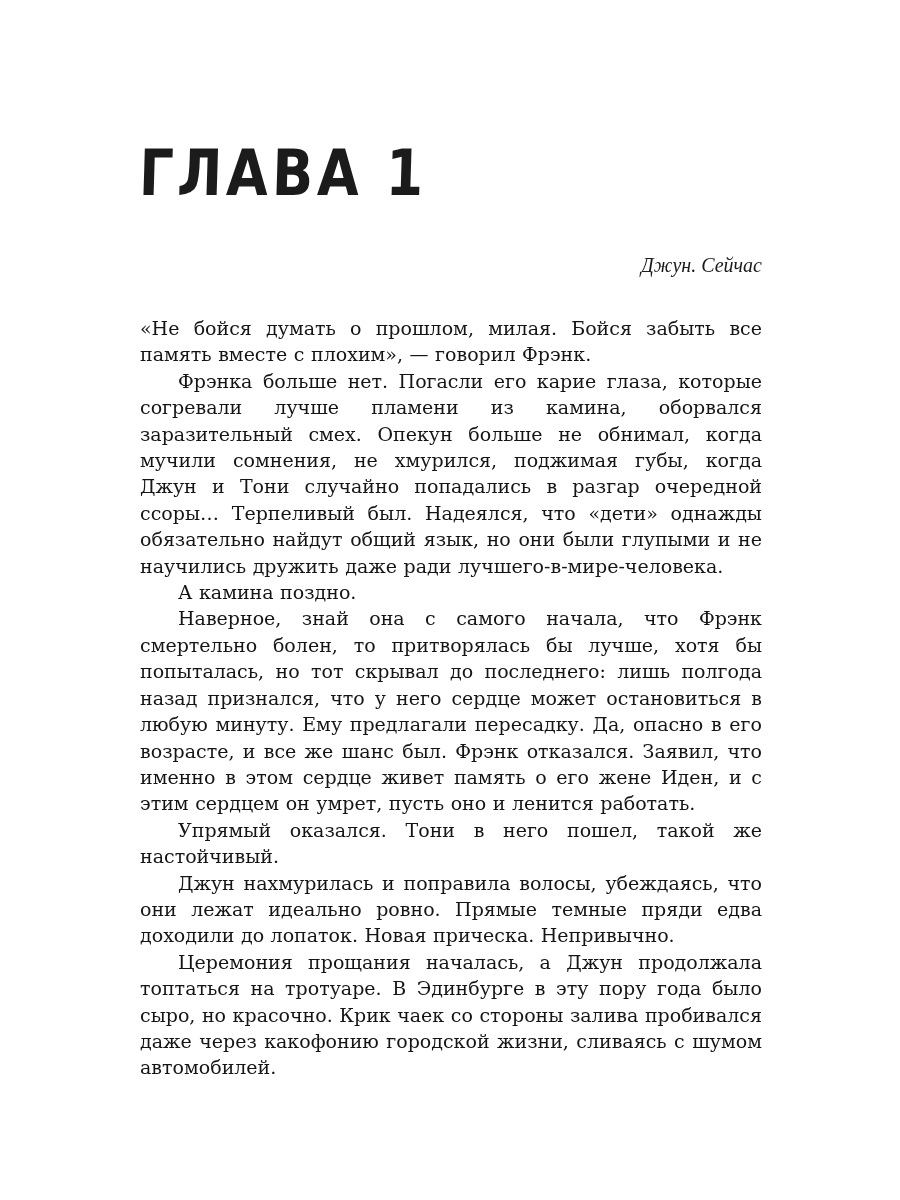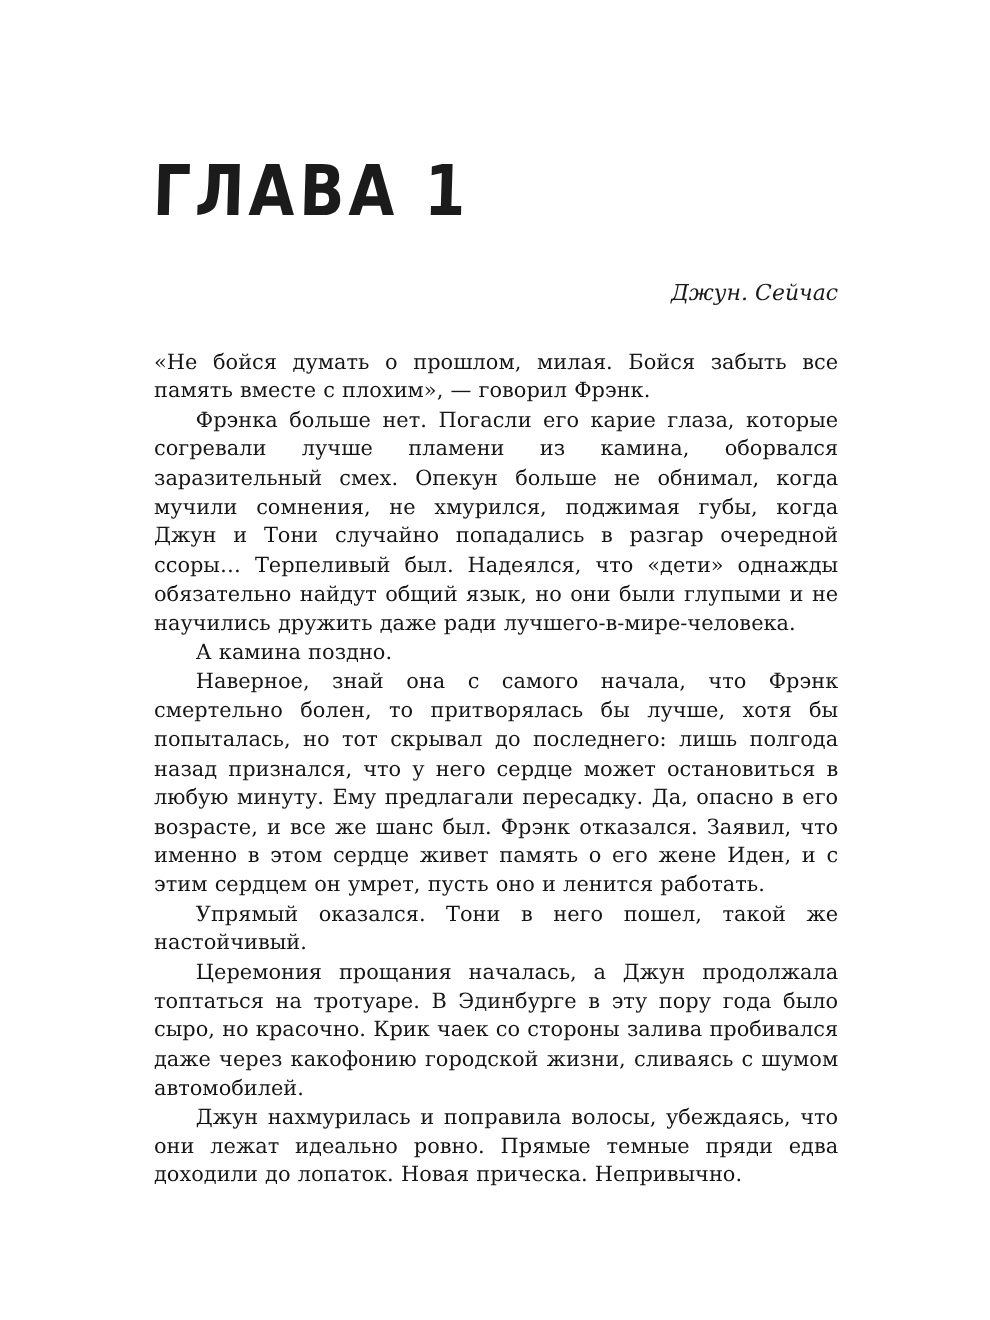--- a/index.html
+++ b/index.html
@@ -30,20 +30,21 @@
     transform: scaleY(1.18) skewX(-2deg);
     transform-origin: left top;
     color: #1b1b1b;
   }
   .subtitle {
     text-align: right;
     font-style: italic;
     font-size: 20px;
     margin: 58px 0 38px 0;
     color: #1b1b1b;
+    font-family: Liberation Serif, serif;
   }
   .body-text p {
     margin: 0;
     font-size: 19px;
     line-height: 26.4px;
     text-align: justify;
     hyphens: auto;
     -webkit-hyphens: auto;
     word-spacing: 0.5px;
   }
@@ -56,16 +57,16 @@
 
 <div class="page">
   <h1 class="chapter">ГЛАВА 1</h1>
   <div class="subtitle">Джун. Сейчас</div>
   <div class="body-text">
       <p class="">«Не бойся думать о прошлом, милая. Бойся забыть все память вместе с плохим», — говорил Фрэнк.</p>
       <p class="indent">Фрэнка больше нет. Погасли его карие глаза, которые согревали лучше пламени из камина, оборвался заразительный смех. Опекун больше не обнимал, когда мучили сомнения, не хмурился, поджимая губы, когда Джун и Тони случайно попадались в разгар очередной ссоры… Терпеливый был. Надеялся, что «дети» однажды обязательно найдут общий язык, но они были глупыми и не научились дружить даже ради лучшего-в-мире-человека.</p>
       <p class="indent">А камина поздно.</p>
       <p class="indent">Наверное, знай она с самого начала, что Фрэнк смертельно болен, то притворялась бы лучше, хотя бы попыталась, но тот скрывал до последнего: лишь полгода назад признался, что у него сердце может остановиться в любую минуту. Ему предлагали пересадку. Да, опасно в его возрасте, и все же шанс был. Фрэнк отказался. Заявил, что именно в этом сердце живет память о его жене Иден, и с этим сердцем он умрет, пусть оно и ленится работать.</p>
       <p class="indent">Упрямый оказался. Тони в него пошел, такой же настойчивый.</p>
+      <p class="indent">Джун нахмурилась и поправила волосы, убеждаясь, что они лежат идеально ровно. Прямые темные пряди едва доходили до лопаток. Новая прическа. Непривычно.</p>
       <p class="indent">Церемония прощания началась, а Джун продолжала топтаться на тротуаре. В Эдинбурге в эту пору года было сыро, но красочно. Крик чаек со стороны залива пробивался даже через какофонию городской жизни, сливаясь с шумом автомобилей.</p>
-      <p class="indent">Джун нахмурилась и поправила волосы, убеждаясь, что они лежат идеально ровно. Прямые темные пряди едва доходили до лопаток. Новая прическа. Непривычно.</p>
     </div>
 </div>
 
 </body></html>

